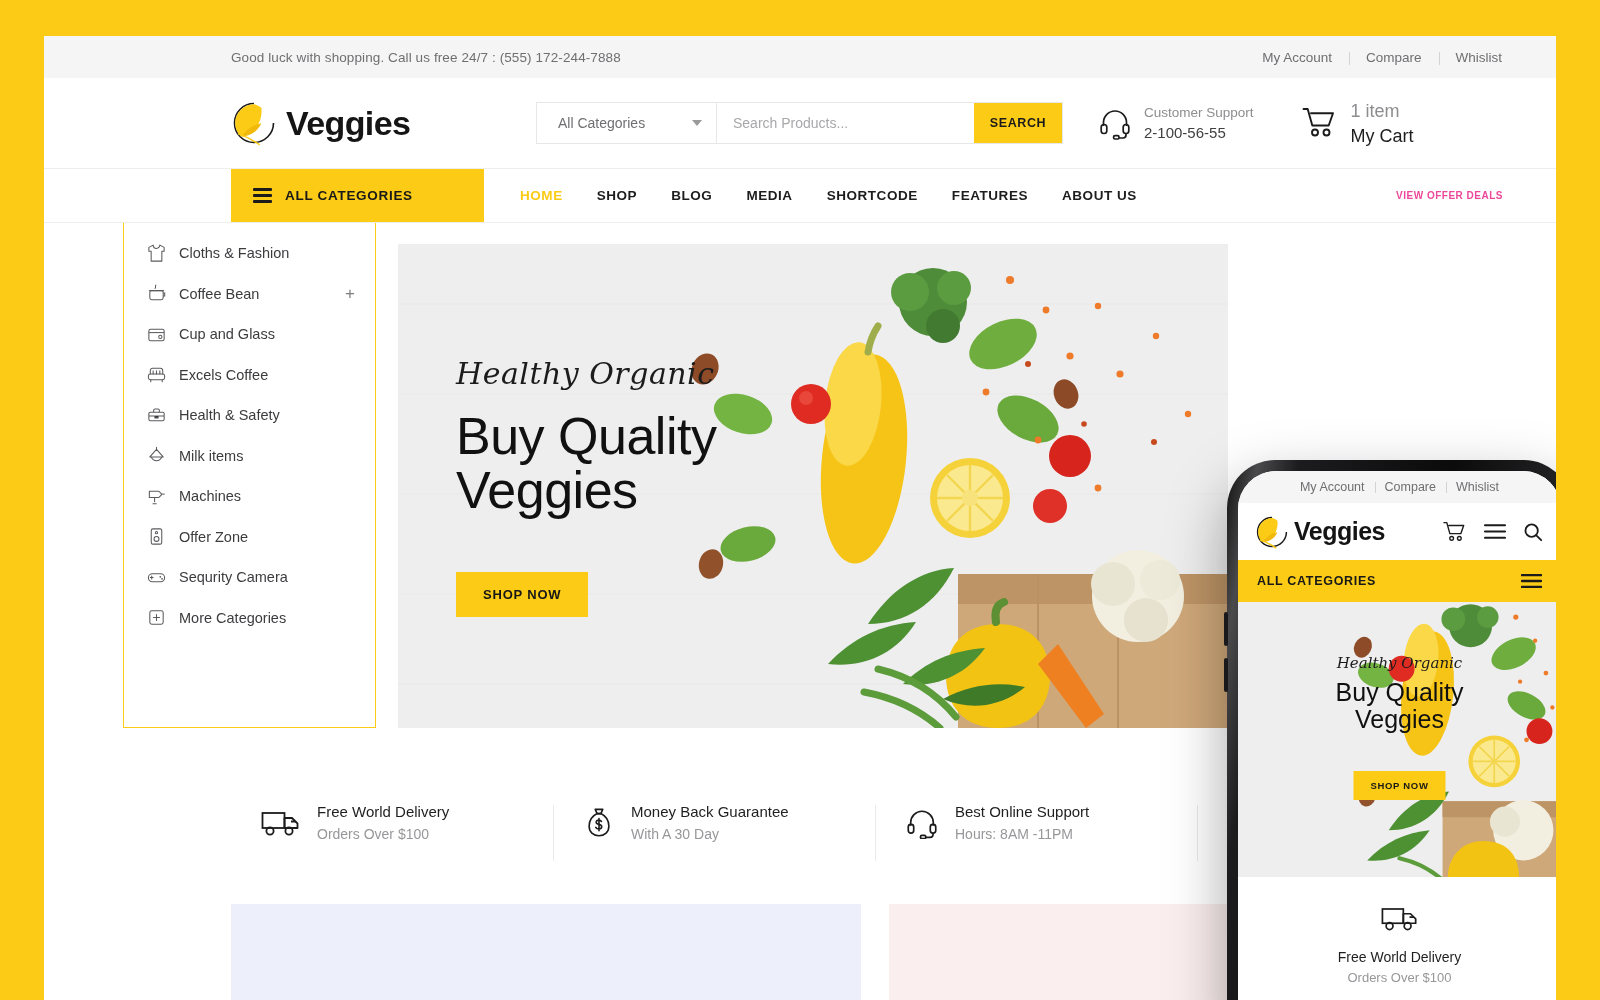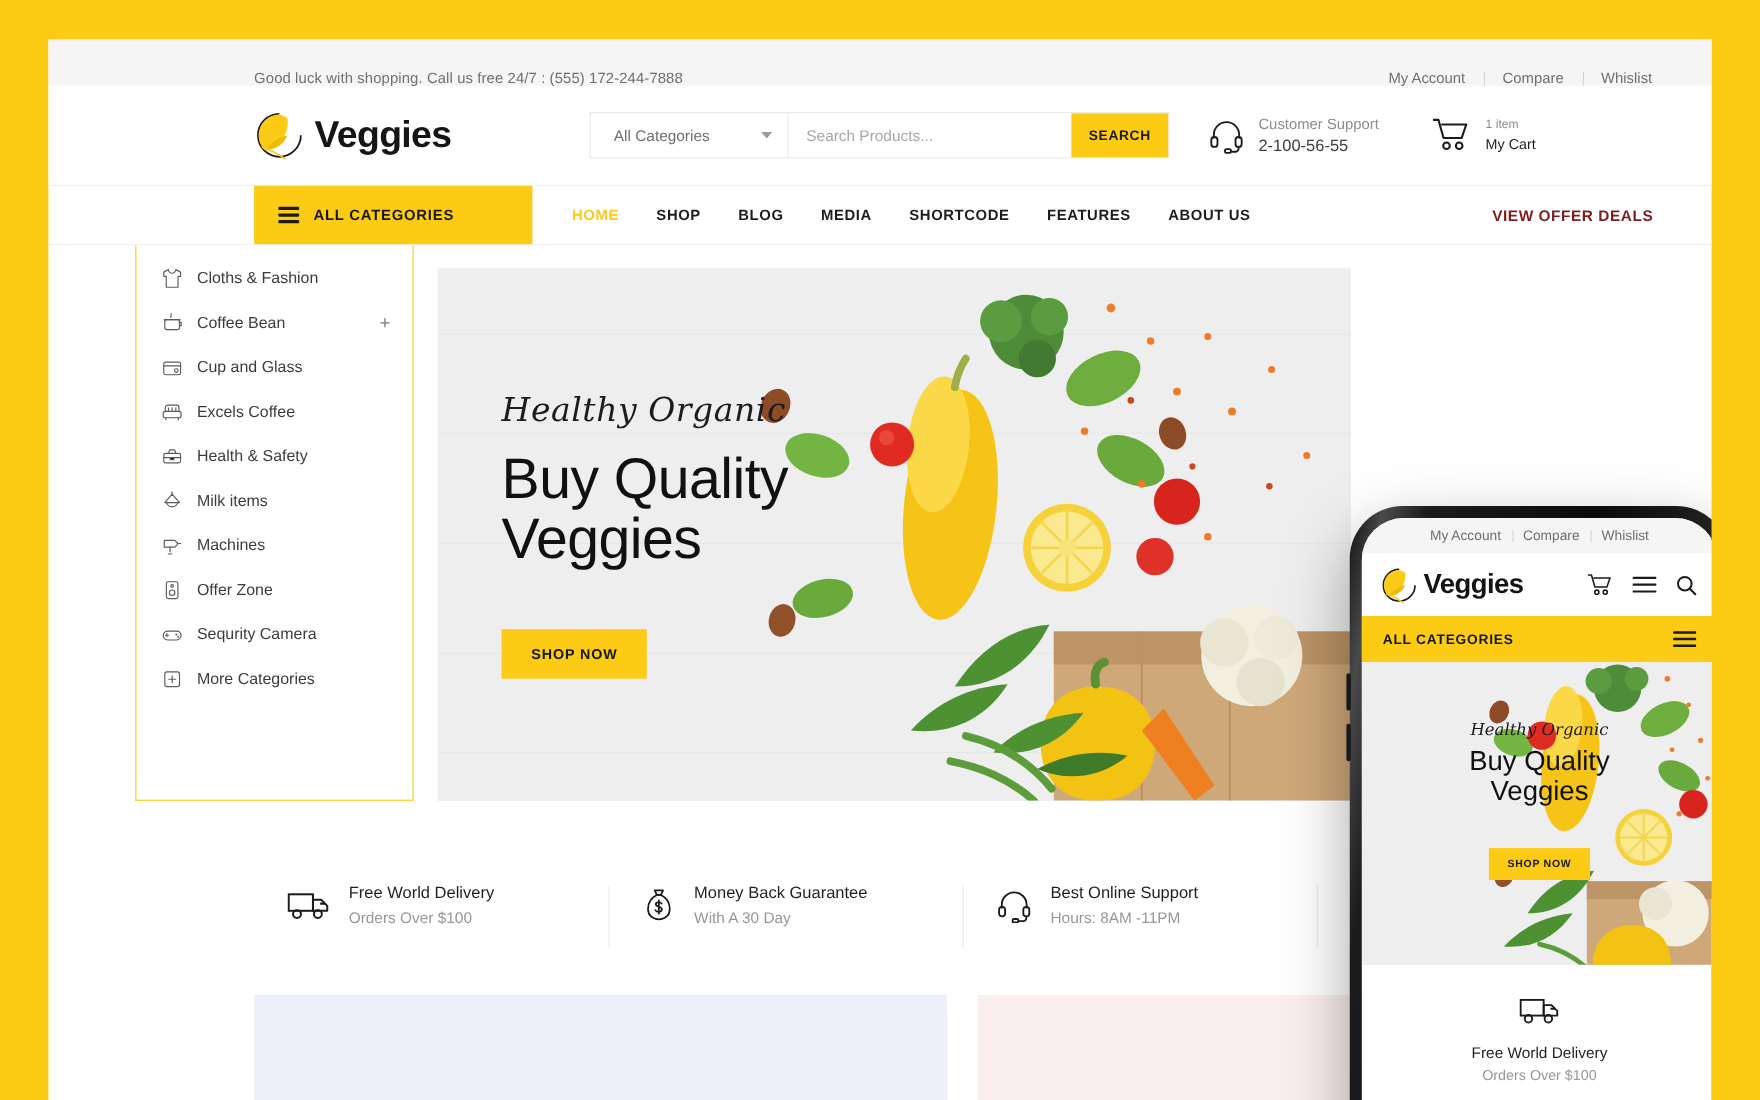--- a/index.html
+++ b/index.html
@@ -16,21 +16,21 @@
     left: 44px; top: 36px;
     width: 1512px; height: 964px;
     background: #ffffff;
     overflow: hidden;
   }
 
   
   #topbar {
     height: 42px;
     background: #f5f5f5;
-    display: flex; align-items: flex-end;
+    display: flex; align-items: center;
     padding: 0 37px 0 187px;
     justify-content: space-between;
   }
   #topbar .promo {
     font-size: 13.5px; color: #6f6f72; letter-spacing: .1px;
   }
   #topbar .links { display: flex; align-items: center; }
   #topbar .links a {
     font-size: 13.5px; color: #6f6f72; text-decoration: none;
     padding: 0 17px; position: relative;
@@ -80,22 +80,22 @@
     width: 88px; background: #fbcb15; border: 0; cursor: pointer;
     font-size: 12.5px; font-weight: bold; letter-spacing: .6px;
     color: #1b1b1b; font-family: inherit;
   }
 
   .hsupport { display: flex; align-items: center; gap: 12px; margin-left: 35px; }
   .hsupport .txt .t1 { font-size: 13.5px; color: #8d8d90; line-height: 1.45; }
   .hsupport .txt .t2 { font-size: 15px; color: #404040; font-weight: 500; line-height: 1.35; }
 
   .hcart { display: flex; align-items: center; gap: 13px; margin-left: 48px; }
-  .hcart .txt .t1 { font-size: 11px; color: #8d8d90; line-height: 1.45; }
-  .hcart .txt .t2 { font-size: 13px; color: #1d1d1d; font-weight: 500; line-height: 1.35; }
+  .hcart .txt .t1 { font-size: 18px; color: #8d8d90; line-height: 1.45; }
+  .hcart .txt .t2 { font-size: 18px; color: #1d1d1d; font-weight: 500; line-height: 1.35; }
 
   
   #navrow {
     height: 55px;
     border-top: 1px solid #eeeeef;
     border-bottom: 1px solid #eeeeef;
     display: flex; align-items: stretch;
     padding-left: 187px;
   }
   #allcat {
@@ -112,22 +112,22 @@
   #mainnav {
     flex: 1; display: flex; align-items: center;
     padding-left: 19px; padding-right: 36px;
   }
   #mainnav a {
     font-size: 13.5px; font-weight: bold; letter-spacing: .55px;
     color: #1d1d1d; text-decoration: none; padding: 0 17px;
   }
   #mainnav a.active { color: #fbcb15; }
   #mainnav .offer {
-    margin-left: auto; font-size: 14px; font-weight: bold;
-    letter-spacing: .5px; color: #7f1d1d; text-decoration: none;
+    margin-left: auto; font-size: 10px; font-weight: bold;
+    letter-spacing: .5px; color: #ec4899; text-decoration: none;
   }
 
   
   #content { display: flex; padding-left: 79px; }
 
   #sidebar {
     width: 253px; background: #fff;
     border: 1px solid #fbcb15; border-top: 0;
     padding: 10px 0 16px;
   }

